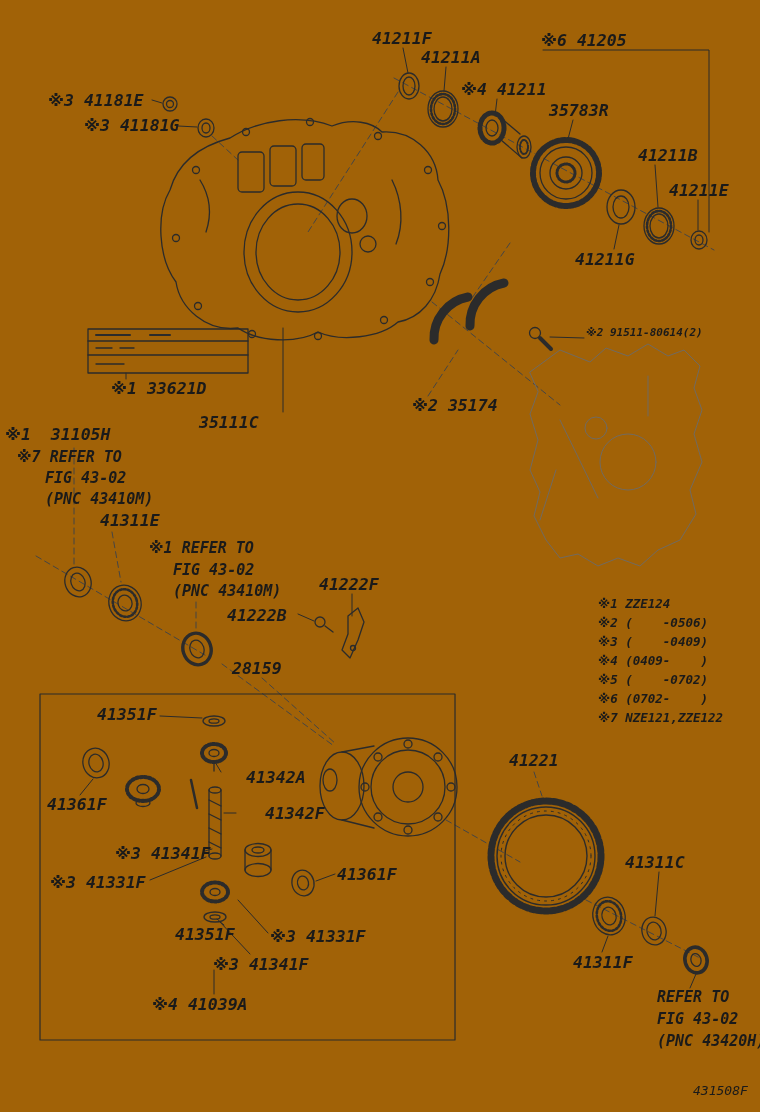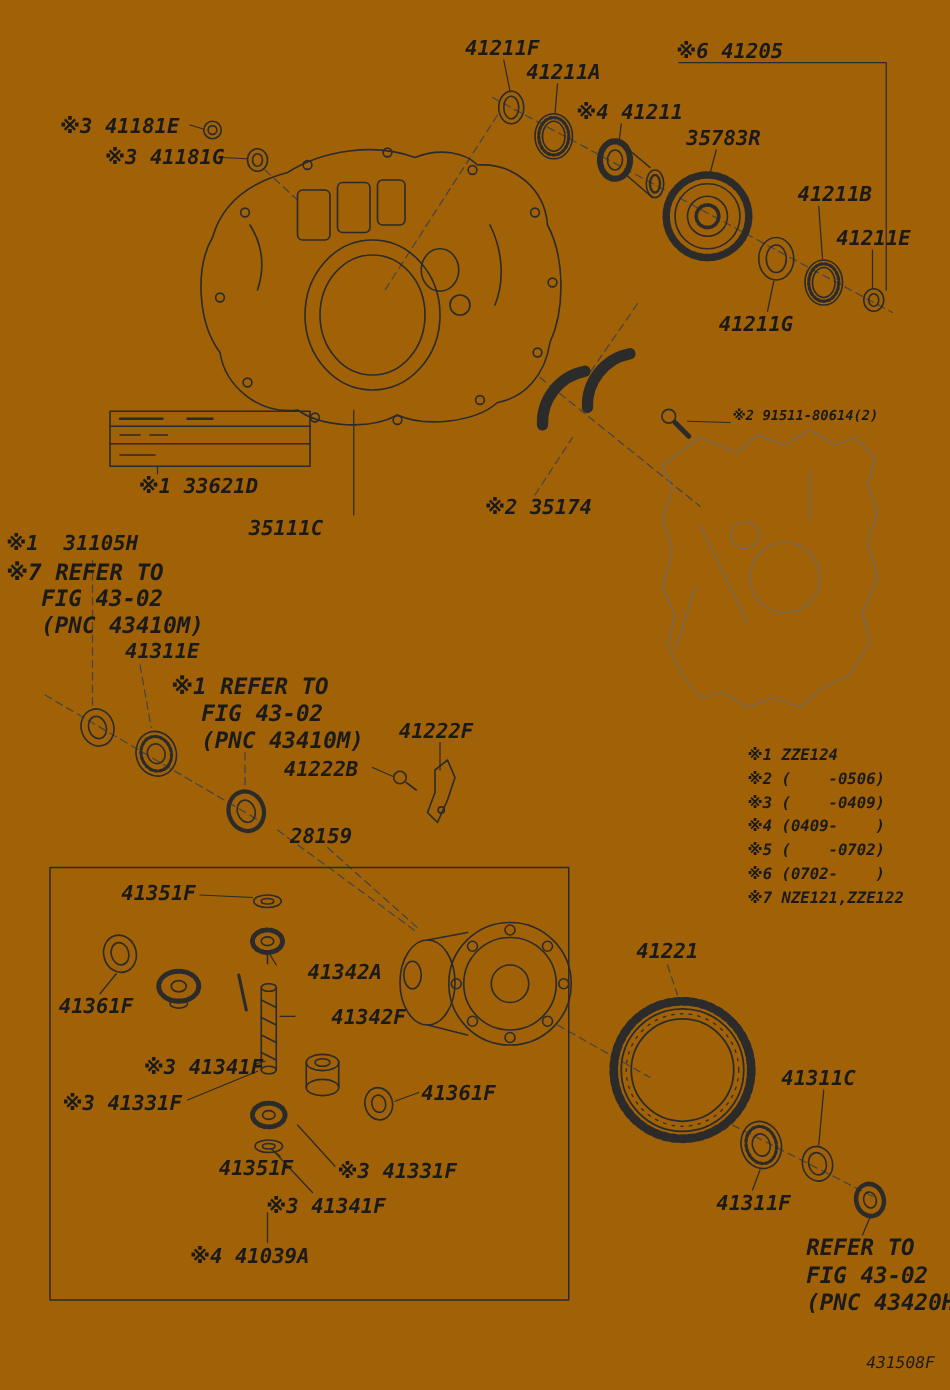--- a/index.html
+++ b/index.html
@@ -6,21 +6,21 @@
   .stage{
     position:relative;width:760px;height:1112px;background:#a16207;overflow:hidden;
     font-family:"DejaVu Sans Mono","DejaVu Sans",monospace;color:#1a1a1a;font-style:italic;
   }
   .stage svg{position:absolute;left:0;top:0;}
   .labels{position:absolute;left:0;top:0;width:100%;height:100%;}
   .lbl{
     position:absolute;font-weight:bold;font-size:16.5px;line-height:1.12;
     white-space:pre;letter-spacing:0;color:#1a1a1a;
   }
-  .lbl.note{font-size:18px;}
+  .lbl.note{font-size:15px;margin-left:12px;}
   .lbl.legend{font-size:12.5px;}
   .lbl.footer{font-size:13px;font-weight:normal;}
 </style>
 </head>
 <body>
 
 <div class="stage">
 
   <svg width="760" height="1112" viewBox="0 0 760 1112">
     <g fill="none" stroke="#2b2b2b" stroke-width="1.3" stroke-linecap="round" stroke-linejoin="round">
@@ -268,21 +268,21 @@
       <div class="lbl" style="left: 461px; top: 81px;">※4 41211</div>
       <div class="lbl" style="left: 549px; top: 102px;">35783R</div>
       <div class="lbl" style="left: 48px; top: 92px;">※3 41181E</div>
       <div class="lbl" style="left: 84px; top: 117px;">※3 41181G</div>
       <div class="lbl" style="left: 638px; top: 147px;">41211B</div>
       <div class="lbl" style="left: 669px; top: 182px;">41211E</div>
       <div class="lbl" style="left: 575px; top: 251px;">41211G</div>
       <div class="lbl" style="left: 586px; top: 327px; font-size: 11px;">※2 91511-80614(2)</div>
       <div class="lbl" style="left: 111px; top: 380px;">※1 33621D</div>
       <div class="lbl" style="left: 199px; top: 414px;">35111C</div>
-      <div class="lbl" style="left: 388px; top: 397px;">※2 35174</div>
+      <div class="lbl" style="left: 412px; top: 397px;">※2 35174</div>
       <div class="lbl" style="left: 5px; top: 426px;">※1  31105H</div>
       <div class="lbl note" style="left: 5px; top: 449px;">※7 REFER TO</div>
       <div class="lbl note" style="left: 33px; top: 470px;">FIG 43-02</div>
       <div class="lbl note" style="left: 33px; top: 491px;">(PNC 43410M)</div>
       <div class="lbl" style="left: 100px; top: 512px;">41311E</div>
       <div class="lbl note" style="left: 137px; top: 540px;">※1 REFER TO</div>
       <div class="lbl note" style="left: 161px; top: 562px;">FIG 43-02</div>
       <div class="lbl note" style="left: 161px; top: 583px;">(PNC 43410M)</div>
       <div class="lbl" style="left: 319px; top: 576px;">41222F</div>
       <div class="lbl" style="left: 227px; top: 607px;">41222B</div>

